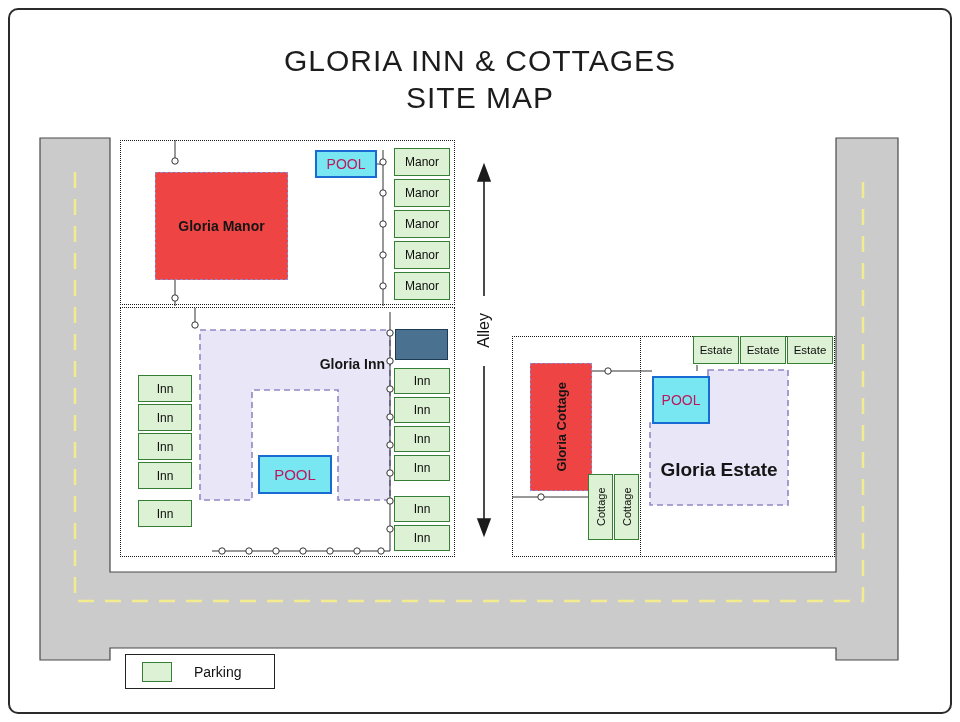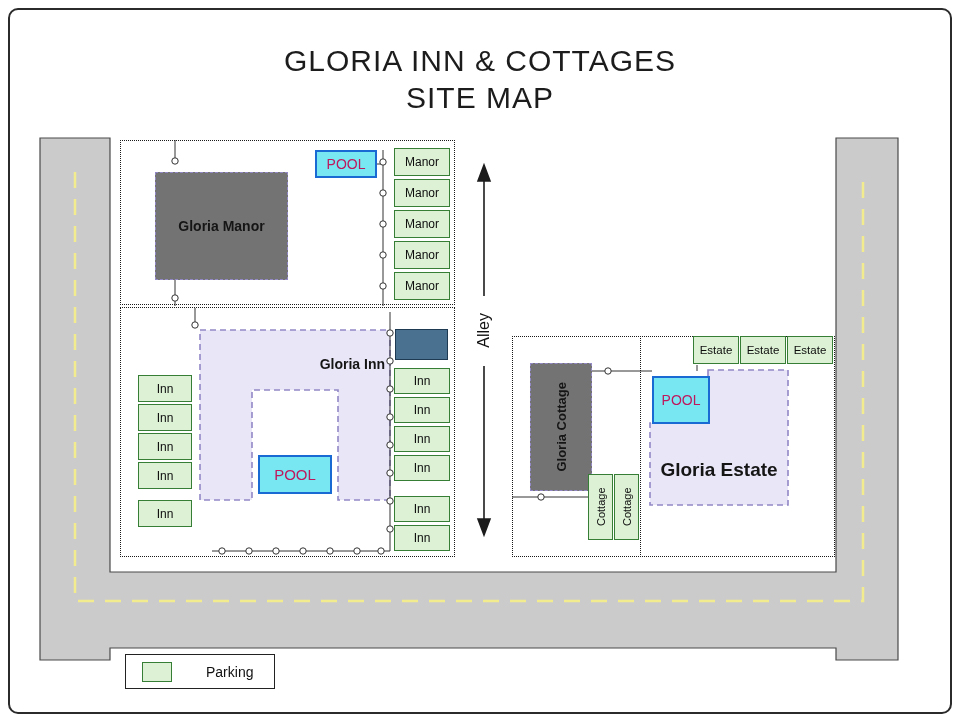--- a/index.html
+++ b/index.html
@@ -7,27 +7,27 @@
   .page { position:relative; width:960px; height:722px; background:#ffffff; overflow:hidden; }
   .abs { position:absolute; box-sizing:border-box; }
   .frame { inset:8px; border:2px solid #2b2b2b; border-radius:10px; }
   .title { position:absolute; left:0; width:100%; text-align:center; color:#1c1c1c;
            font-size:30px; font-weight:500; letter-spacing:1px; }
   .parcel { border:1.7px dotted #1a1a1a; }
   .pbox { background:#ddf2d5; border:1.5px solid #367d36; display:flex; align-items:center;
           justify-content:center; font-size:12px; color:#0d0d0d; }
   .pool { background:#79e7f2; border:2px solid #1a6ad4; display:flex; align-items:center;
           justify-content:center; font-size:14px; color:#be185d; }
-  .bldg { background:#737373; border:1.6px dashed #9288c6; display:flex; align-items:center;
+  .bldg { background:#ef4444; border:1.6px dashed #9288c6; display:flex; align-items:center;
           justify-content:center; }
   .blabel { font-weight:bold; font-size:14px; color:#151515; }
   .vtext { writing-mode:vertical-rl; transform:rotate(180deg); }
   .darkbox { background:#4b7191; border:1.5px solid #1e3a52; }
   .legend { border:1.6px solid #222; background:#fff; display:flex; align-items:center;
-            gap:34px; padding-left:16px; }
+            gap:22px; padding-left:16px; }
   .lswatch { width:28px; height:18px; background:#ddf2d5; border:1.5px solid #367d36; }
 </style>
 </head>
 <body>
 
 <div class="page">
 
   <div class="abs frame"></div>
 
   <div class="title" style="top:81px">SITE MAP</div>

